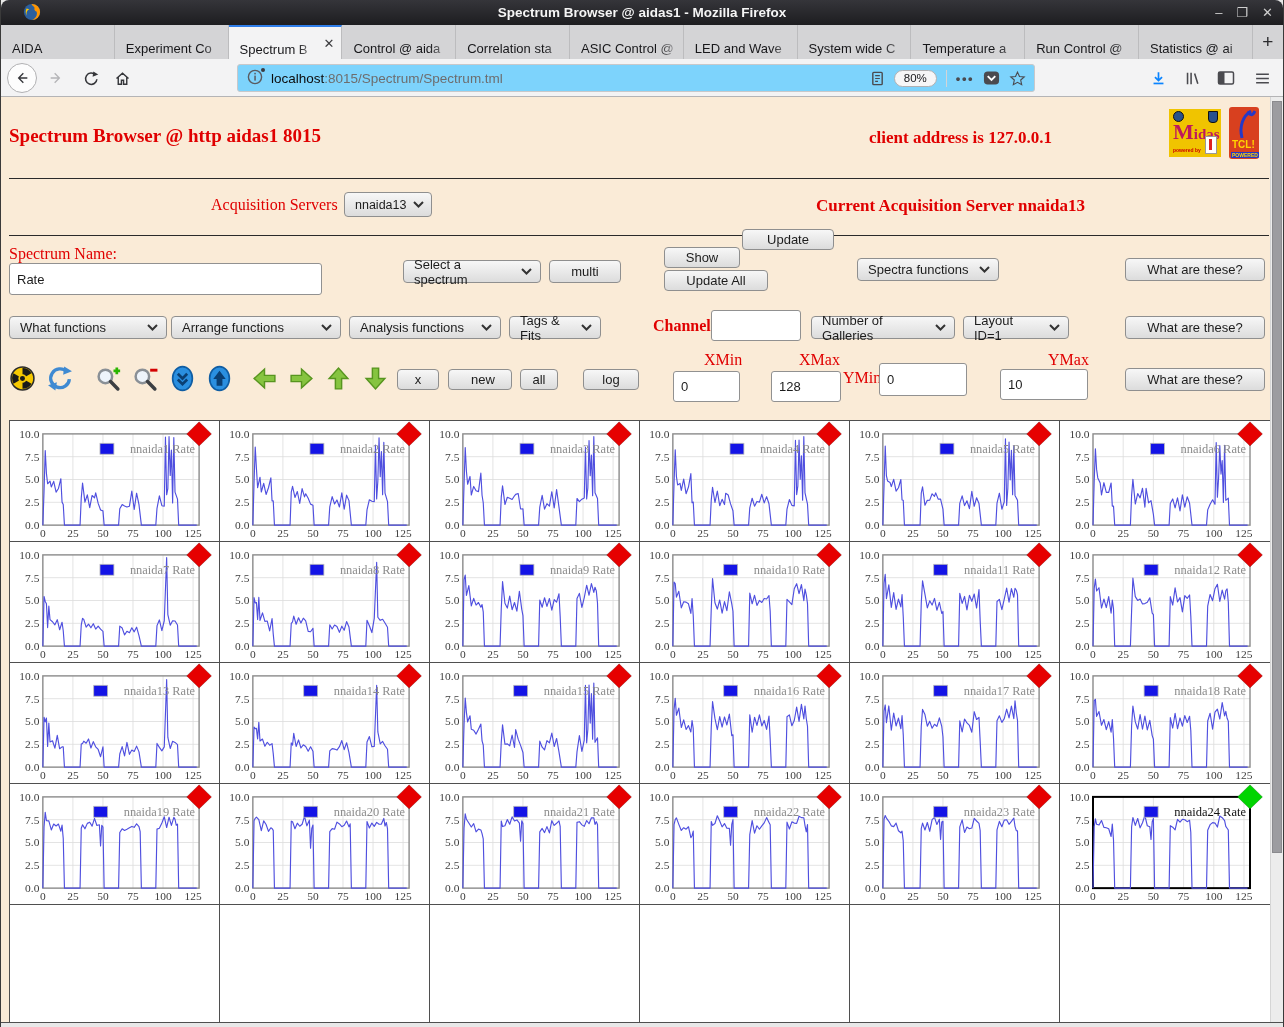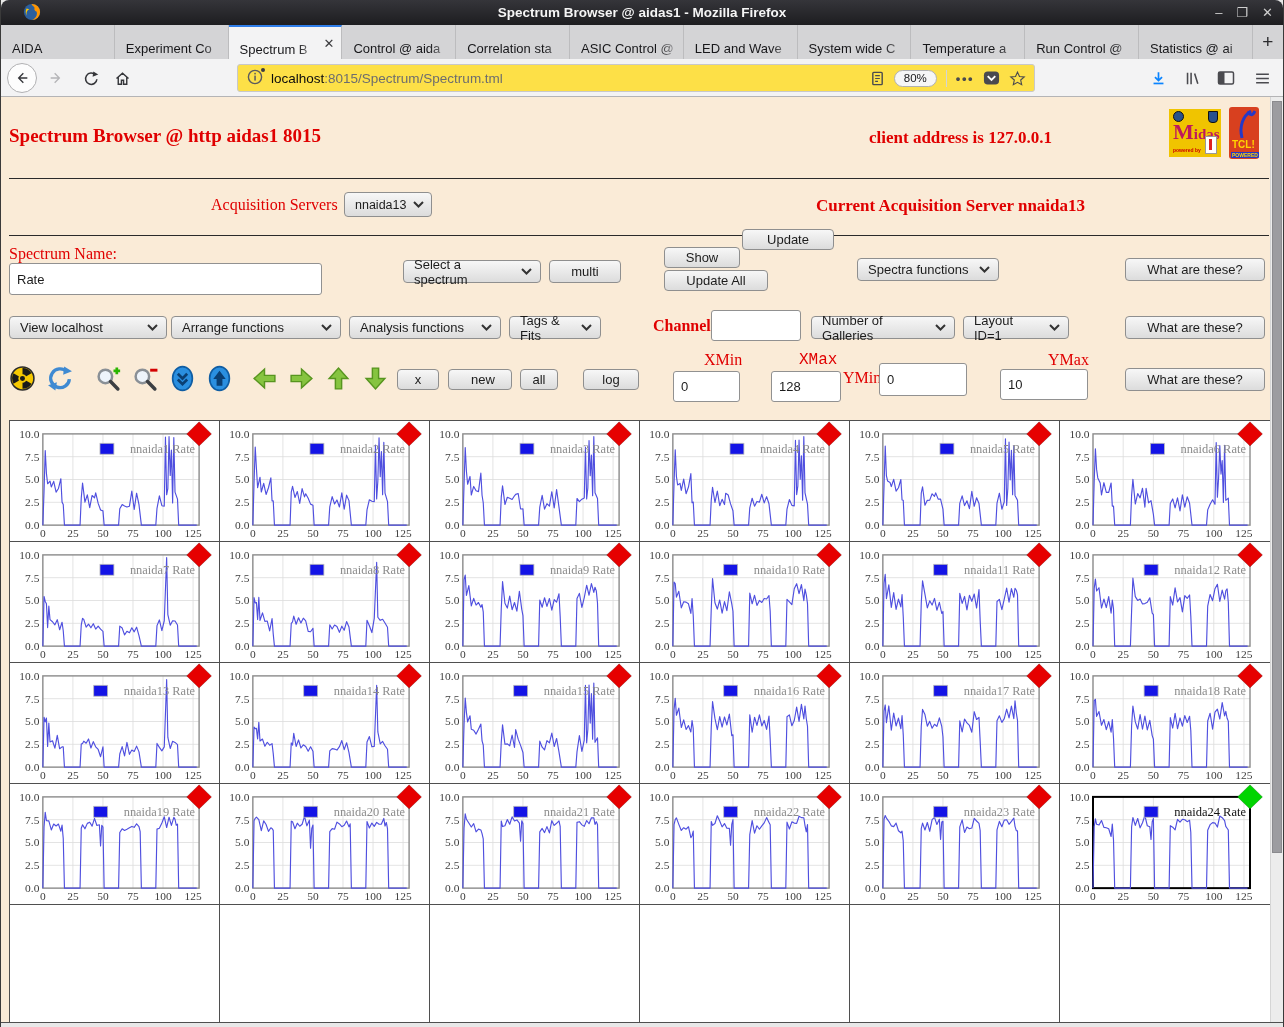--- a/index.html
+++ b/index.html
@@ -24,21 +24,21 @@
   .tab .fade{position:absolute;right:0;top:0;bottom:0;width:26px;background:linear-gradient(to right,rgba(212,212,214,0),#d4d4d6);}
   .tab.active{background:#f3f3f4;border-top:2px solid #2e7de9;border-right:1px solid #bcbcbe;}
   .tab.active .fade{background:linear-gradient(to right,rgba(243,243,244,0),#f3f3f4);right:18px;}
   .tab .close{margin-left:4px;font-size:13px;color:#3c3c3f;z-index:2;}
   .newtab{width:30px;display:flex;align-items:center;justify-content:center;font-size:19px;color:#2b2b2e;}
 
   
   .navbar{position:absolute;left:0;top:59px;width:100%;height:38px;background:#f3f3f4;border-bottom:1px solid #b4b4b6;box-sizing:border-box;}
   .navbtn{position:absolute;top:4px;width:30px;height:30px;display:flex;align-items:center;justify-content:center;}
   .circle-btn{border:1px solid #b1b1b3;background:#fdfdfd;border-radius:50%;box-sizing:border-box;}
-  .urlbar{position:absolute;left:236px;top:5px;width:798px;height:28px;background:#fde047;border:1px solid #c8c8ca;border-radius:3px;
+  .urlbar{position:absolute;left:236px;top:5px;width:798px;height:28px;background:#7dd3fc;border:1px solid #c8c8ca;border-radius:3px;
           box-sizing:border-box;display:flex;align-items:center;font-size:13.5px;}
   .urlbar .host{color:#0c0c0d;}
   .urlbar .rest{color:#6d6d6e;}
   .url-right{margin-left:auto;display:flex;align-items:center;gap:9px;padding-right:8px;}
   .zoom-pill{border:1px solid #b1b1b3;border-radius:10px;background:#f6f6f7;font-size:11.5px;color:#17171a;padding:1.5px 9px;}
   .vsep{width:1px;height:17px;background:#d4d4d6;}
   .dots{color:#4a4a4f;font-size:13px;letter-spacing:1.5px;font-weight:bold;}
 
   
   .page{position:absolute;left:0;top:97px;width:100%;height:926px;background:#faebd7;overflow:hidden;}
@@ -277,21 +277,21 @@
     <button class="abs btn" style="left:663px;top:173px;width:104px;height:21px;">Update All</button>
     <div class="abs dd" style="left:856px;top:161px;width:142px;height:23px;">
       <span>Spectra functions</span>
       <svg class="chev" width="11" height="7" viewBox="0 0 11 7">
           <path d="M1 1 L5.5 5.5 L10 1" stroke="#333" stroke-width="2" fill="none"></path>
         </svg>
     </div>
     <button class="abs btn" style="left:1124px;top:161px;width:140px;height:23px;">What are these?</button>
 
     <div class="abs dd" style="left:8px;top:219px;width:158px;height:23px;">
-      <span>View localhost</span>
+      <span>What functions</span>
       <svg class="chev" width="11" height="7" viewBox="0 0 11 7">
           <path d="M1 1 L5.5 5.5 L10 1" stroke="#333" stroke-width="2" fill="none"></path>
         </svg>
     </div>
     <div class="abs dd" style="left:170px;top:219px;width:170px;height:23px;">
       <span>Arrange functions</span>
       <svg class="chev" width="11" height="7" viewBox="0 0 11 7">
           <path d="M1 1 L5.5 5.5 L10 1" stroke="#333" stroke-width="2" fill="none"></path>
         </svg>
     </div>
@@ -359,21 +359,21 @@
           </svg></span><span class="icon"><svg width="27" height="27" viewBox="0 0 26 26">
             <polygon points="10,3 10,13 4,13 13,23 22,13 16,13 16,3" fill="#86c440" stroke="#57951f" stroke-width="1.4"></polygon>
           </svg></span></div>
     <button class="abs btn" style="left:396px;top:272px;width:42px;height:21px;">x</button>
     <button class="abs btn" style="left:447px;top:272px;width:64px;height:21px;padding-left:12px;">new</button>
     <button class="abs btn" style="left:519px;top:272px;width:38px;height:21px;">all</button>
     <button class="abs btn" style="left:582px;top:272px;width:56px;height:21px;">log</button>
 
     <div class="abs lab" style="left:703px;top:254px;">XMin</div>
     <input class="abs tin" style="left: 672px; top: 274px; width: 67px; height: 31px;" value="0">
-    <div class="abs lab" style="left:798px;top:254px;font-family:Liberation Mono, monospace;">XMax</div>
+    <div class="abs lab" style="left:798px;top:254px;">XMax</div>
     <input class="abs tin" style="left: 770px; top: 274px; width: 70px; height: 31px;" value="128">
     <div class="abs lab" style="left:842px;top:272px;">YMin</div>
     <input class="abs tin" style="left: 878px; top: 266px; width: 88px; height: 33px;" value="0">
     <div class="abs lab" style="left:1047px;top:254px;">YMax</div>
     <input class="abs tin" style="left: 999px; top: 272px; width: 88px; height: 31px;" value="10">
     <button class="abs btn" style="left:1124px;top:271px;width:140px;height:23px;">What are these?</button>
 
     <div class="grid">
         <div class="cell">
           <svg viewBox="0 0 210 121" preserveAspectRatio="none">

